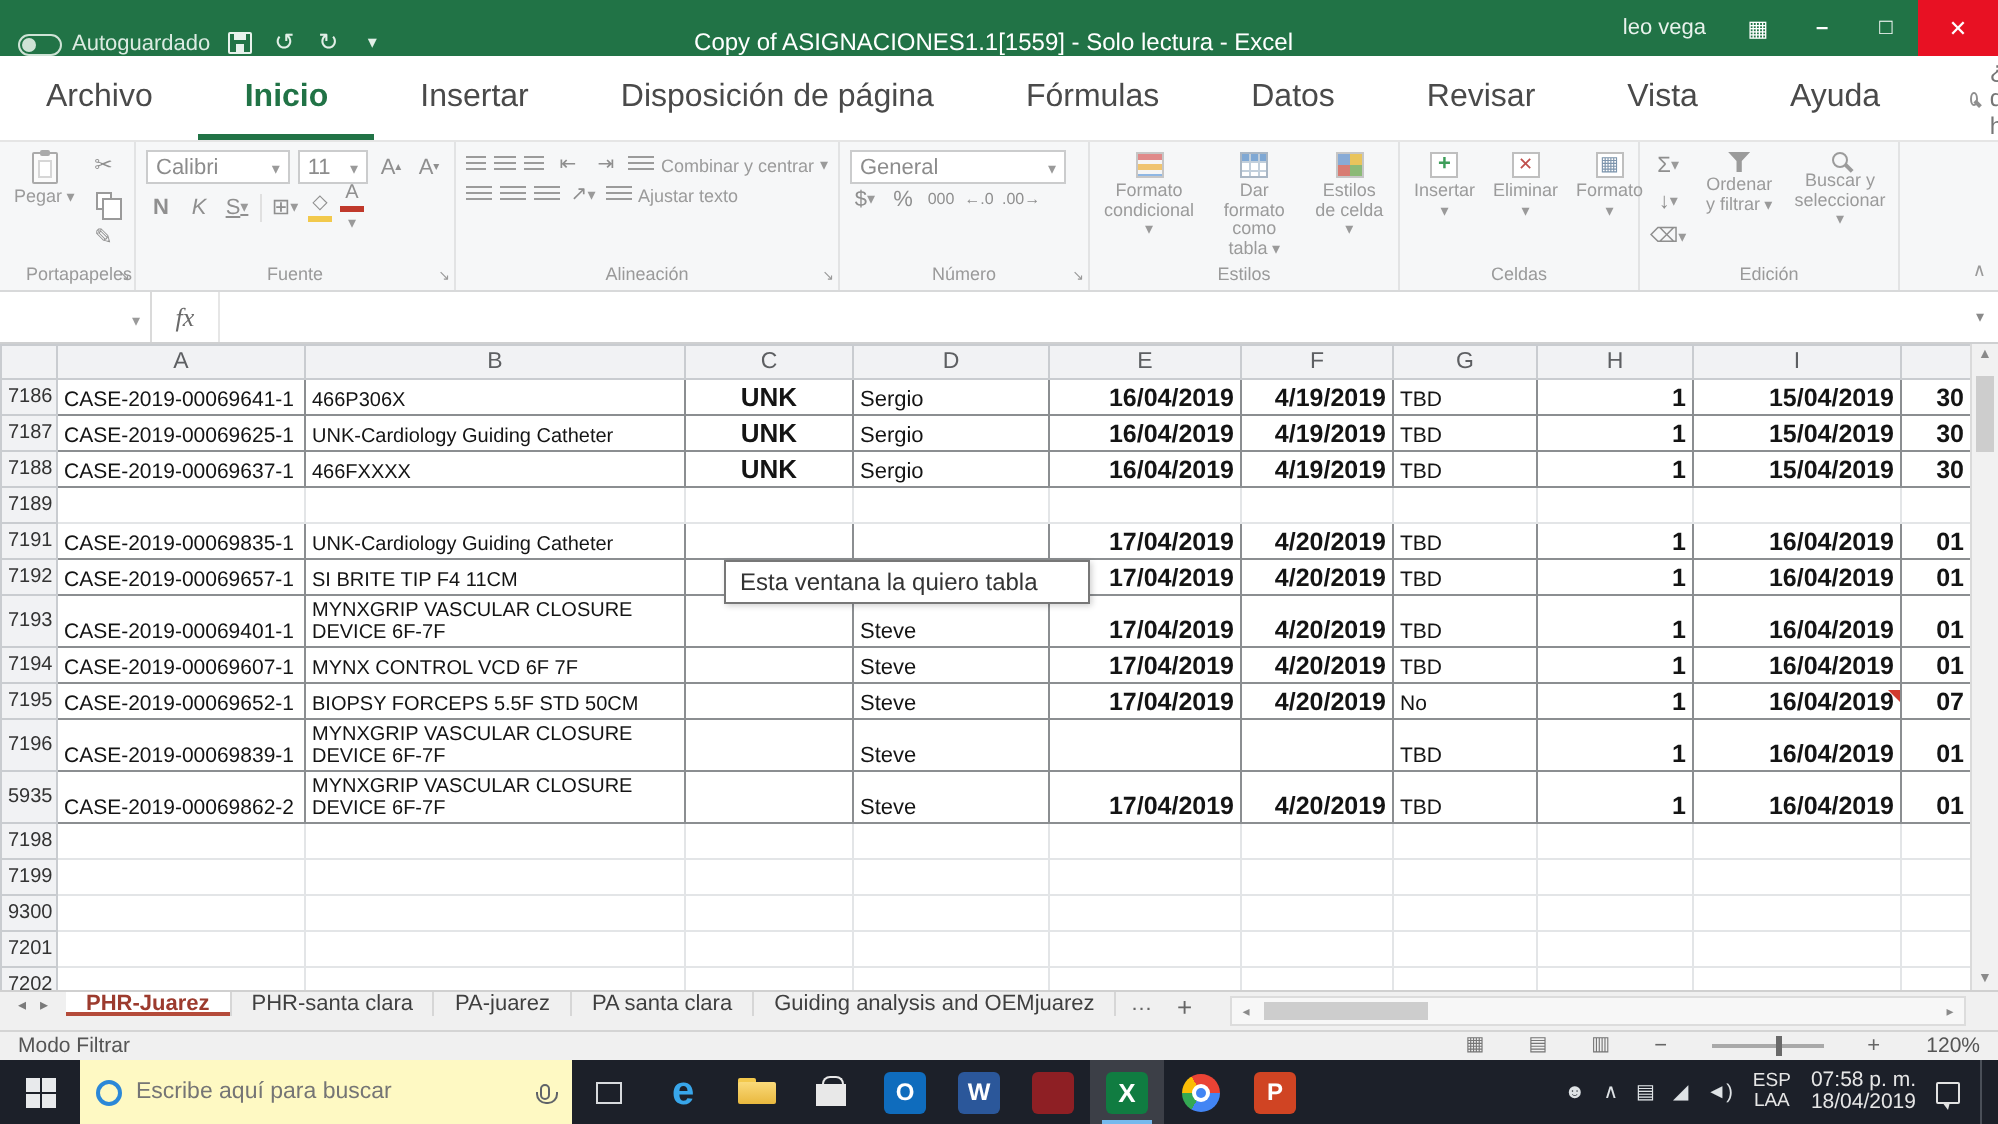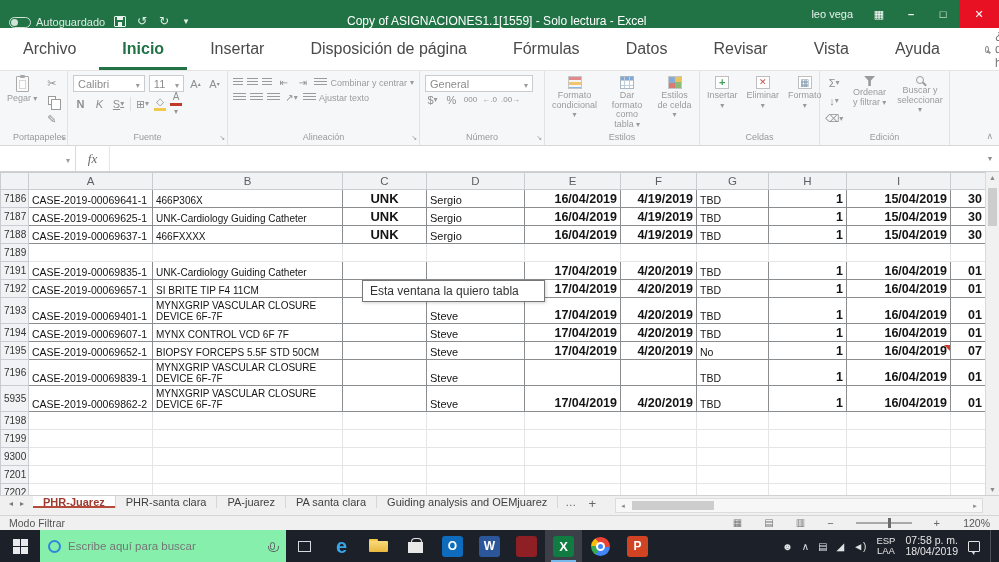--- a/index.html
+++ b/index.html
@@ -163,21 +163,21 @@
   .zplus::before{content:"+"}
   .slider{width:56px;height:2px;background:#a9a9a9;position:relative;display:inline-block}
   .sthumb{position:absolute;left:58%;top:-4px;width:3px;height:10px;background:#6a6a6a}
   .zlabel{min-width:28px;text-align:right;color:#555}
 
   
   .taskbar{flex:0 0 32px;background:#1c2029;display:flex;align-items:stretch;color:#e6e6e6}
   .tstart{width:40px;display:flex;align-items:center;justify-content:center}
   .winlogo{display:grid;grid-template-columns:7px 7px;grid-template-rows:7px 7px;gap:1px}
   .winlogo span{background:#e8eaec}
-  .tsearch{width:246px;background:#86efac;display:flex;align-items:center;gap:7px;padding:0 8px}
+  .tsearch{width:246px;background:#fef9c3;display:flex;align-items:center;gap:7px;padding:0 8px}
   .cortana{width:13px;height:13px;border-radius:50%;border:2px solid #2b88d8;flex:0 0 auto}
   .tsearch input{border:none;outline:none;background:transparent;flex:1;font-size:11.5px;color:#5f6368;font-family:inherit}
   .mic{width:5px;height:8px;border:1px solid #5f6368;border-radius:2.5px;position:relative;margin-right:3px;flex:0 0 auto}
   .mic::after{content:"";position:absolute;left:-3px;bottom:-3px;width:9px;height:5px;border:1px solid #5f6368;border-top:none;border-radius:0 0 5px 5px}
   .tapp{width:37px;display:flex;align-items:center;justify-content:center;position:relative}
   .tapp.active{background:rgba(255,255,255,.14)}
   .tapp.active::after{content:"";position:absolute;bottom:0;left:6px;right:6px;height:2px;background:#76b9ed}
   .tvicon{width:13px;height:11px;border:1px solid #d7dadd;background:transparent}
   .tapps{display:flex;align-items:stretch}
   .ticon{width:21px;height:21px;border-radius:3px;display:flex;align-items:center;justify-content:center;font-weight:bold;font-size:12px;color:#fff;position:relative}

